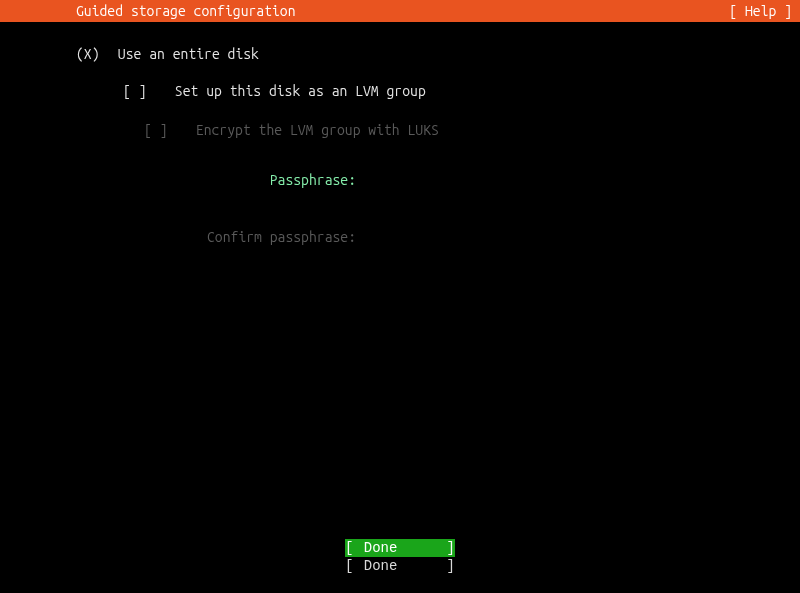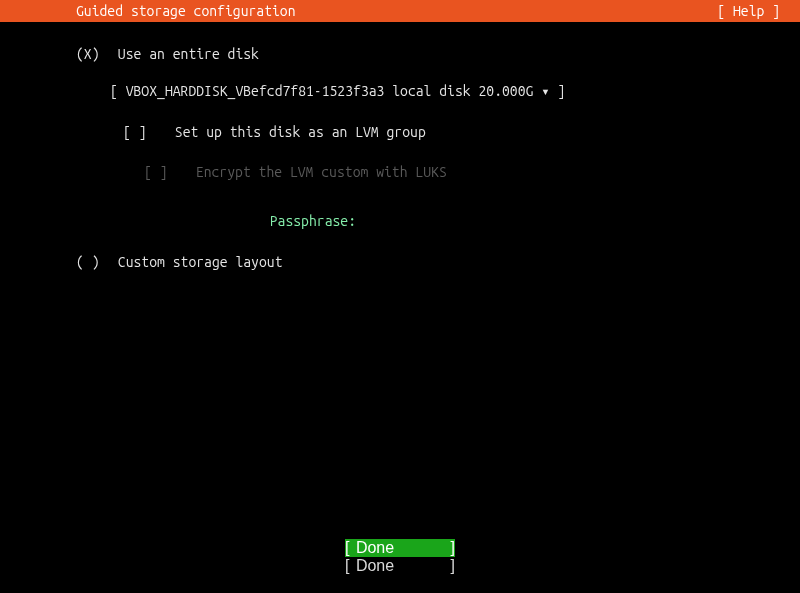--- a/index.html
+++ b/index.html
@@ -23,21 +23,20 @@
     color: #ffffff;
     height: 22px;
     line-height: 22px;
     padding: 0 8px 0 76px;
     display: flex;
     justify-content: space-between;
     align-items: center;
     gap: 48px;
   }
   .titlebar .help {
-    margin-right: 12px;
     cursor: pointer;
   }
   .content {
     padding: 20px 0 0 76px;
     color: #e6e6e6;
     line-height: 1.8;
   }
   .instruction {
     margin-bottom: 20px;
   }
@@ -100,22 +99,22 @@
     left: 0;
     width: 100%;
     text-align: center;
   }
   .btn {
     display: inline-block;
     width: 110px;
     text-align: left;
     line-height: 18px;
     height: 18px;
-    font-family: Liberation Sans, sans-serif;
-    font-size: 16px;
+    font-family: Liberation Mono, monospace;
+    font-size: 14px;
   }
   .btn-done {
     background: #1aa51a;
     color: #ffffff;
   }
   .btn-back {
     color: #d9d9d9;
   }
   .btn .lbracket { }
   .btn .rbracket { float: right; }
@@ -132,43 +131,39 @@
   </div>
 
   <div class="content">
 
 
     <div class="radio-row">
       <span class="radio-mark">(X)</span>
       <span>Use an entire disk</span>
     </div>
 
-    <div class="disk-select">
-      <span>[ VBOX_HARDDISK_VBefcd7f81-1523f3a3 local disk 20.000G ▾ ]</span>
-    </div>
 
     <div class="checkbox-row">
       <span class="checkbox-mark">[ ]</span>
       <span>Set up this disk as an LVM group</span>
     </div>
 
     <div class="sub-checkbox-row">
       <span class="sub-checkbox-mark">[ ]</span>
-      <span>Encrypt the LVM custom with LUKS</span>
+      <span>Encrypt the LVM group with LUKS</span>
     </div>
 
     <div class="passphrase-row">
       <span class="passphrase-label">Passphrase:</span>
     </div>
 
+    <div class="confirm-row">
+      <span class="confirm-label">Confirm passphrase:</span>
+    </div>
 
-    <div class="radio-row custom-row">
-      <span class="radio-mark">( )</span>
-      <span>Custom storage layout</span>
-    </div>
 
   </div>
 
   <div class="footer-buttons">
     <div>
       <span class="btn btn-done"><span class="lbracket">[ </span><span class="label">Done</span><span class="rbracket">]</span></span>
     </div>
     <div>
       <span class="btn btn-back"><span class="lbracket">[ </span><span class="label">Done</span><span class="rbracket">]</span></span>
     </div>

